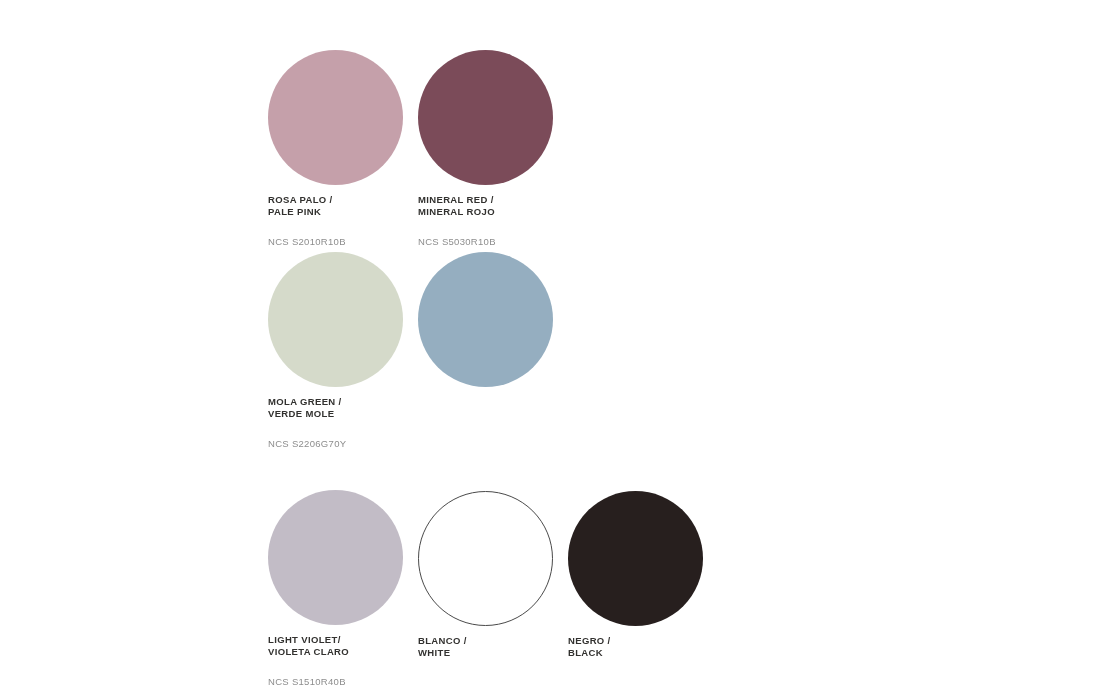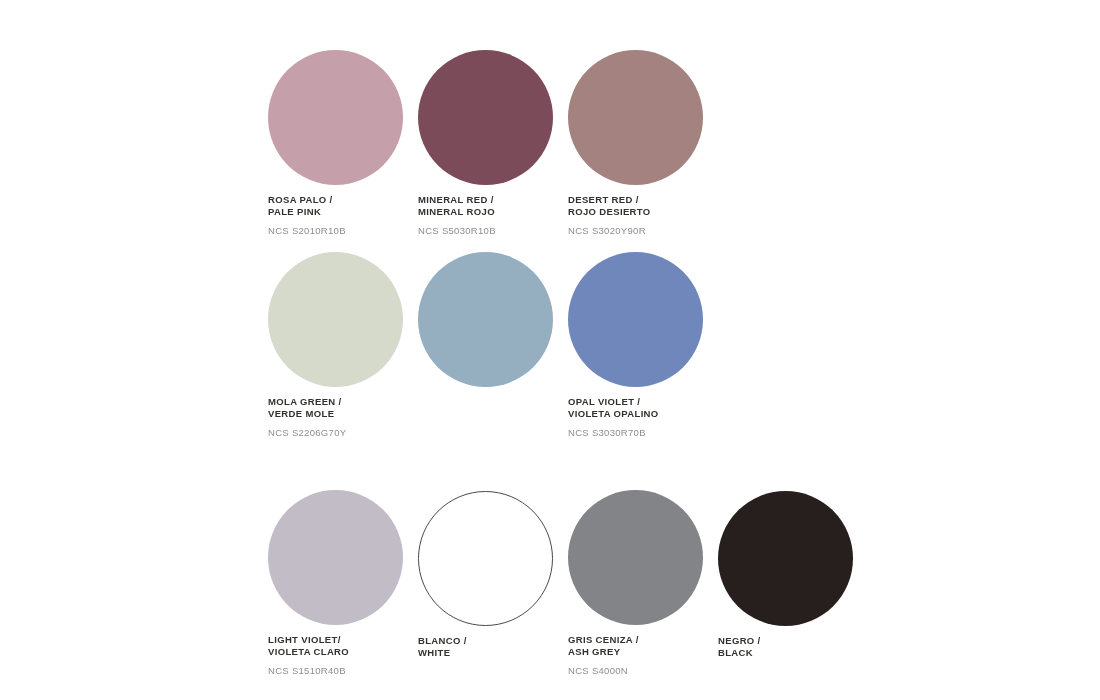--- a/index.html
+++ b/index.html
@@ -60,21 +60,21 @@
     font-weight: bold;
     letter-spacing: 0.35px;
     color: #32312f;
     text-transform: uppercase;
     white-space: nowrap;
   }
   .swatch-code {
     font-size: 9.5px;
     letter-spacing: 0.3px;
     color: #8d8d8d;
-    margin-top: 7px;
+    margin-top: 18px;
     white-space: nowrap;
     min-height: 11px;
   }
 </style>
 </head>
 <body>
 
 <div id="palette-sheet">
   <div class="palette-row" id="palette-row-1">
       <div class="swatch-cell">
@@ -90,55 +90,35 @@
       <div class="swatch-cell">
         <div class="swatch-circle-wrap">
           <div class="swatch-circle" style="background: rgb(123, 75, 89);"></div>
         </div>
         <div class="swatch-caption">
           <div class="swatch-name-en">MINERAL RED /</div>
           <div class="swatch-name-es">MINERAL ROJO</div>
           <div class="swatch-code">NCS S5030R10B</div>
         </div>
       </div>
-      <div class="swatch-cell">
-        <div class="swatch-circle-wrap">
-          <div class="swatch-circle" style="background: rgb(163, 130, 127);"></div>
-        </div>
-        <div class="swatch-caption">
-          <div class="swatch-name-en">DESERT RED /</div>
-          <div class="swatch-name-es">ROJO DESIERTO</div>
-          <div class="swatch-code">NCS S3020Y90R</div>
-        </div>
-      </div>
     </div>
   <div class="palette-row" id="palette-row-2">
       <div class="swatch-cell">
         <div class="swatch-circle-wrap">
           <div class="swatch-circle" style="background: rgb(213, 218, 202);"></div>
         </div>
         <div class="swatch-caption">
           <div class="swatch-name-en">MOLA GREEN /</div>
           <div class="swatch-name-es">VERDE MOLE</div>
           <div class="swatch-code">NCS S2206G70Y</div>
         </div>
       </div>
       <div class="swatch-cell">
         <div class="swatch-circle-wrap">
           <div class="swatch-circle" style="background: rgb(149, 174, 192);"></div>
-        </div>
-      </div>
-      <div class="swatch-cell">
-        <div class="swatch-circle-wrap">
-          <div class="swatch-circle" style="background: rgb(112, 135, 188);"></div>
-        </div>
-        <div class="swatch-caption">
-          <div class="swatch-name-en">OPAL VIOLET /</div>
-          <div class="swatch-name-es">VIOLETA OPALINO</div>
-          <div class="swatch-code">NCS S3030R70B</div>
         </div>
       </div>
     </div>
   <div class="palette-row" id="palette-row-3">
       <div class="swatch-cell">
         <div class="swatch-circle-wrap">
           <div class="swatch-circle" style="background: rgb(194, 188, 198);"></div>
         </div>
         <div class="swatch-caption">
           <div class="swatch-name-en">LIGHT VIOLET/</div>
@@ -151,30 +131,20 @@
           <div class="swatch-circle outlined" style="background: rgb(255, 255, 255);"></div>
         </div>
         <div class="swatch-caption">
           <div class="swatch-name-en">BLANCO /</div>
           <div class="swatch-name-es">WHITE</div>
           <div class="swatch-code"></div>
         </div>
       </div>
       <div class="swatch-cell">
         <div class="swatch-circle-wrap">
-          <div class="swatch-circle" style="background: rgb(131, 132, 135);"></div>
-        </div>
-        <div class="swatch-caption">
-          <div class="swatch-name-en">GRIS CENIZA /</div>
-          <div class="swatch-name-es">ASH GREY</div>
-          <div class="swatch-code">NCS S4000N</div>
-        </div>
-      </div>
-      <div class="swatch-cell">
-        <div class="swatch-circle-wrap">
           <div class="swatch-circle" style="background: rgb(39, 31, 30);"></div>
         </div>
         <div class="swatch-caption">
           <div class="swatch-name-en">NEGRO /</div>
           <div class="swatch-name-es">BLACK</div>
           <div class="swatch-code"></div>
         </div>
       </div>
     </div>
 </div>

